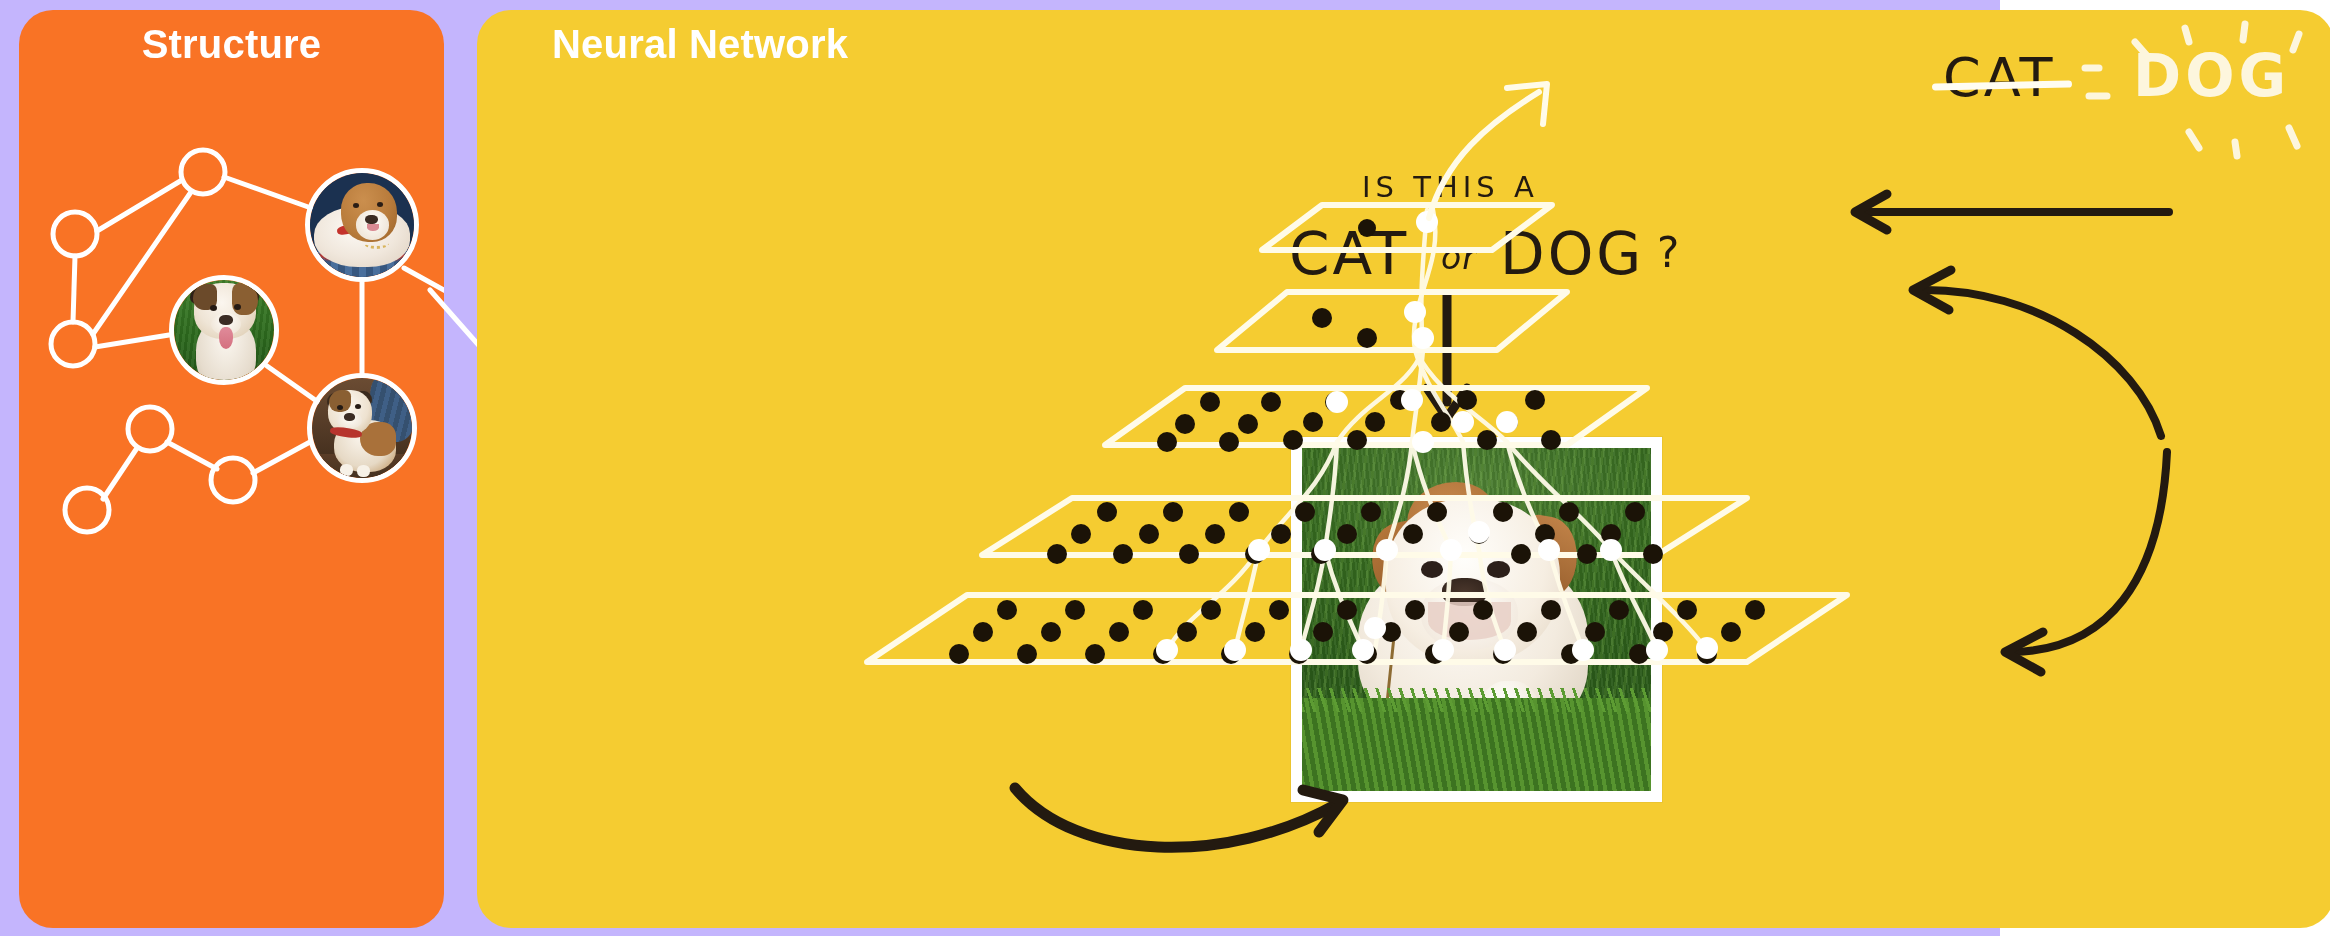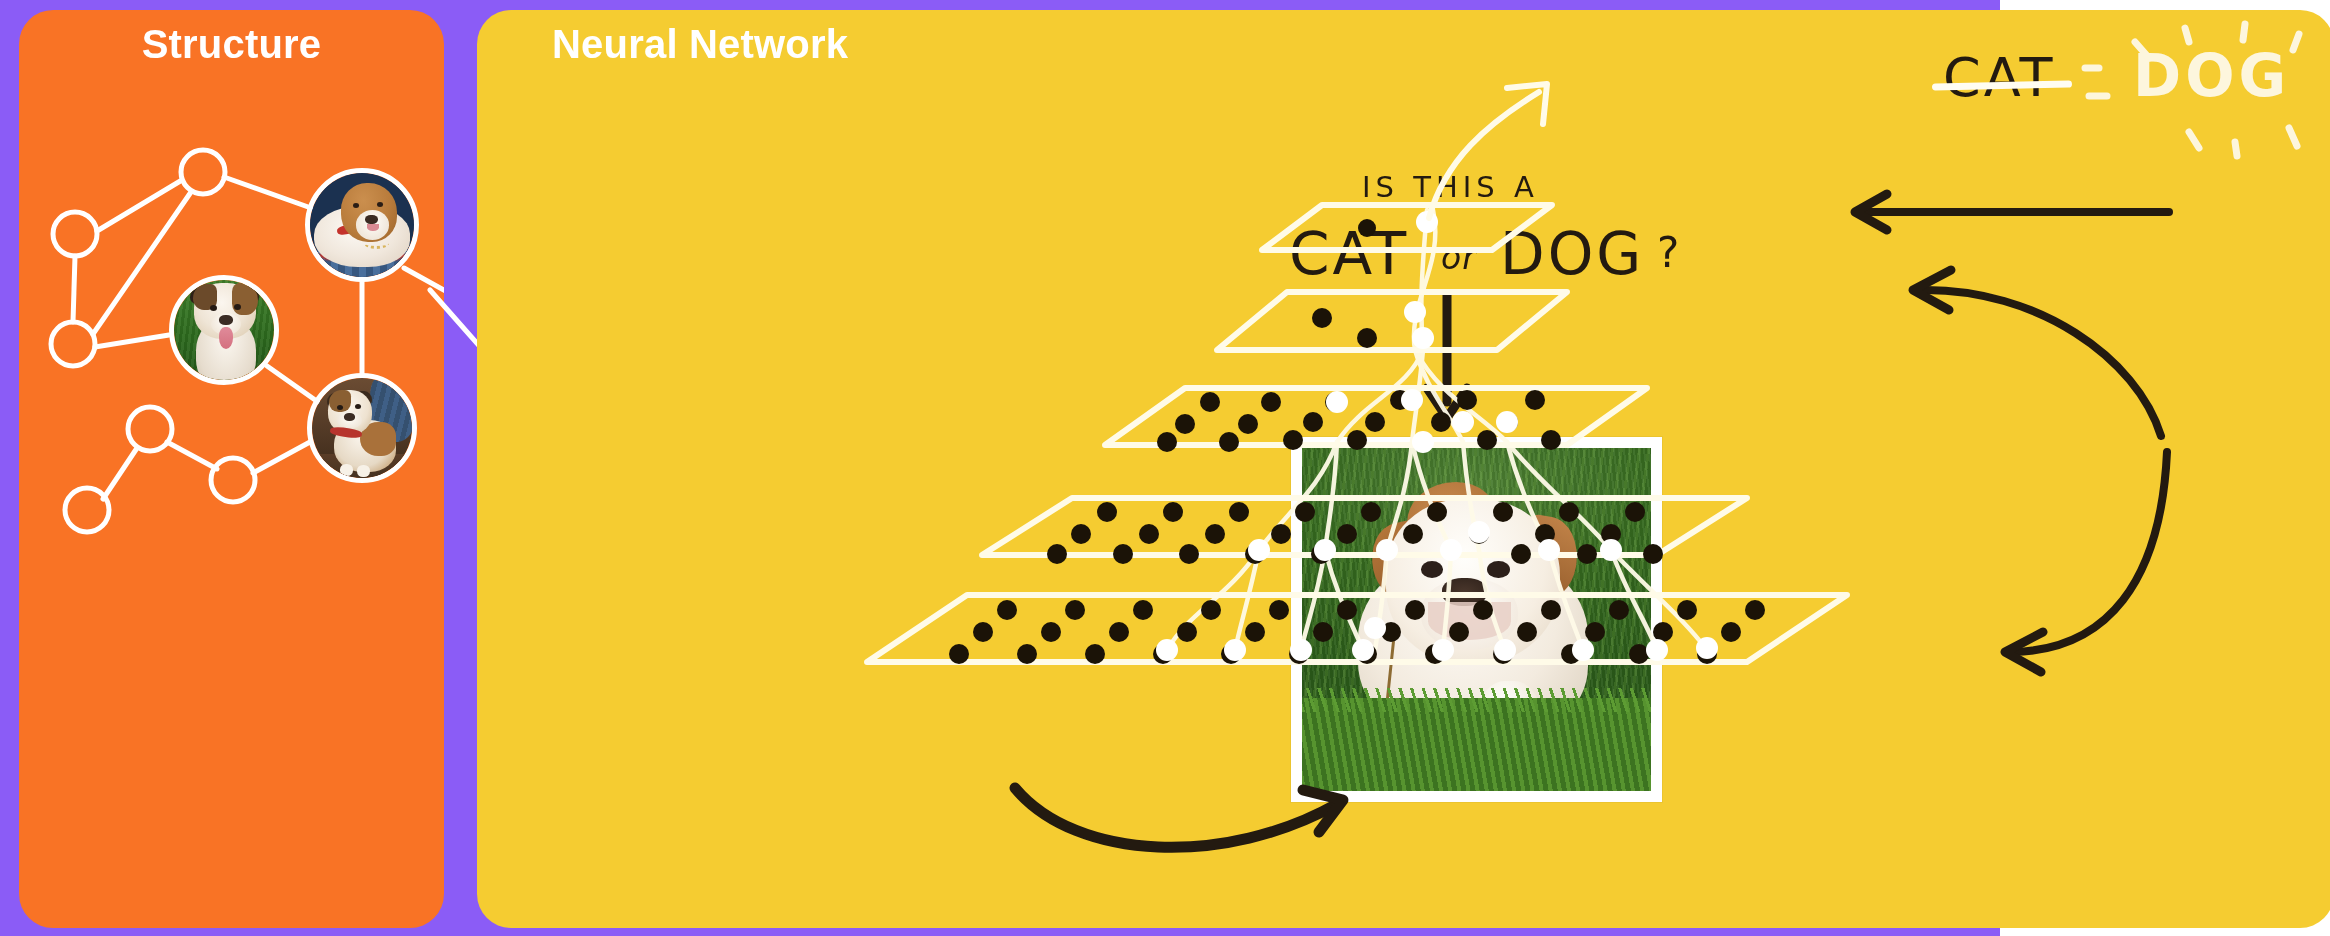--- a/index.html
+++ b/index.html
@@ -1,17 +1,17 @@
 <!DOCTYPE html>
 <html><head>
 <meta charset="utf-8">
 <style>
   html,body{margin:0;padding:0;background:#ffffff;}
   body{width:2330px;height:936px;overflow:hidden;font-family:"Liberation Sans",sans-serif;}
-  #stage{position:relative;width:2000px;height:936px;background:#8b5cf6;}
+  #stage{position:relative;width:2000px;height:936px;background:#c4b5fd;}
 
   
   .panel{position:absolute;border-radius:34px;overflow:hidden;}
   #structure-panel{left:19px;top:10px;width:425px;height:918px;background:#F97325;}
   #nn-panel{left:477px;top:10px;width:1836px;height:918px;background:#F5CC31;padding-left:21px;}
 
   .panel-title{
     position:absolute;left:0;right:0;top:12px;
     color:#ffffff;font-size:40px;font-weight:600;letter-spacing:.2px;
     font-family:"Liberation Sans",sans-serif;

